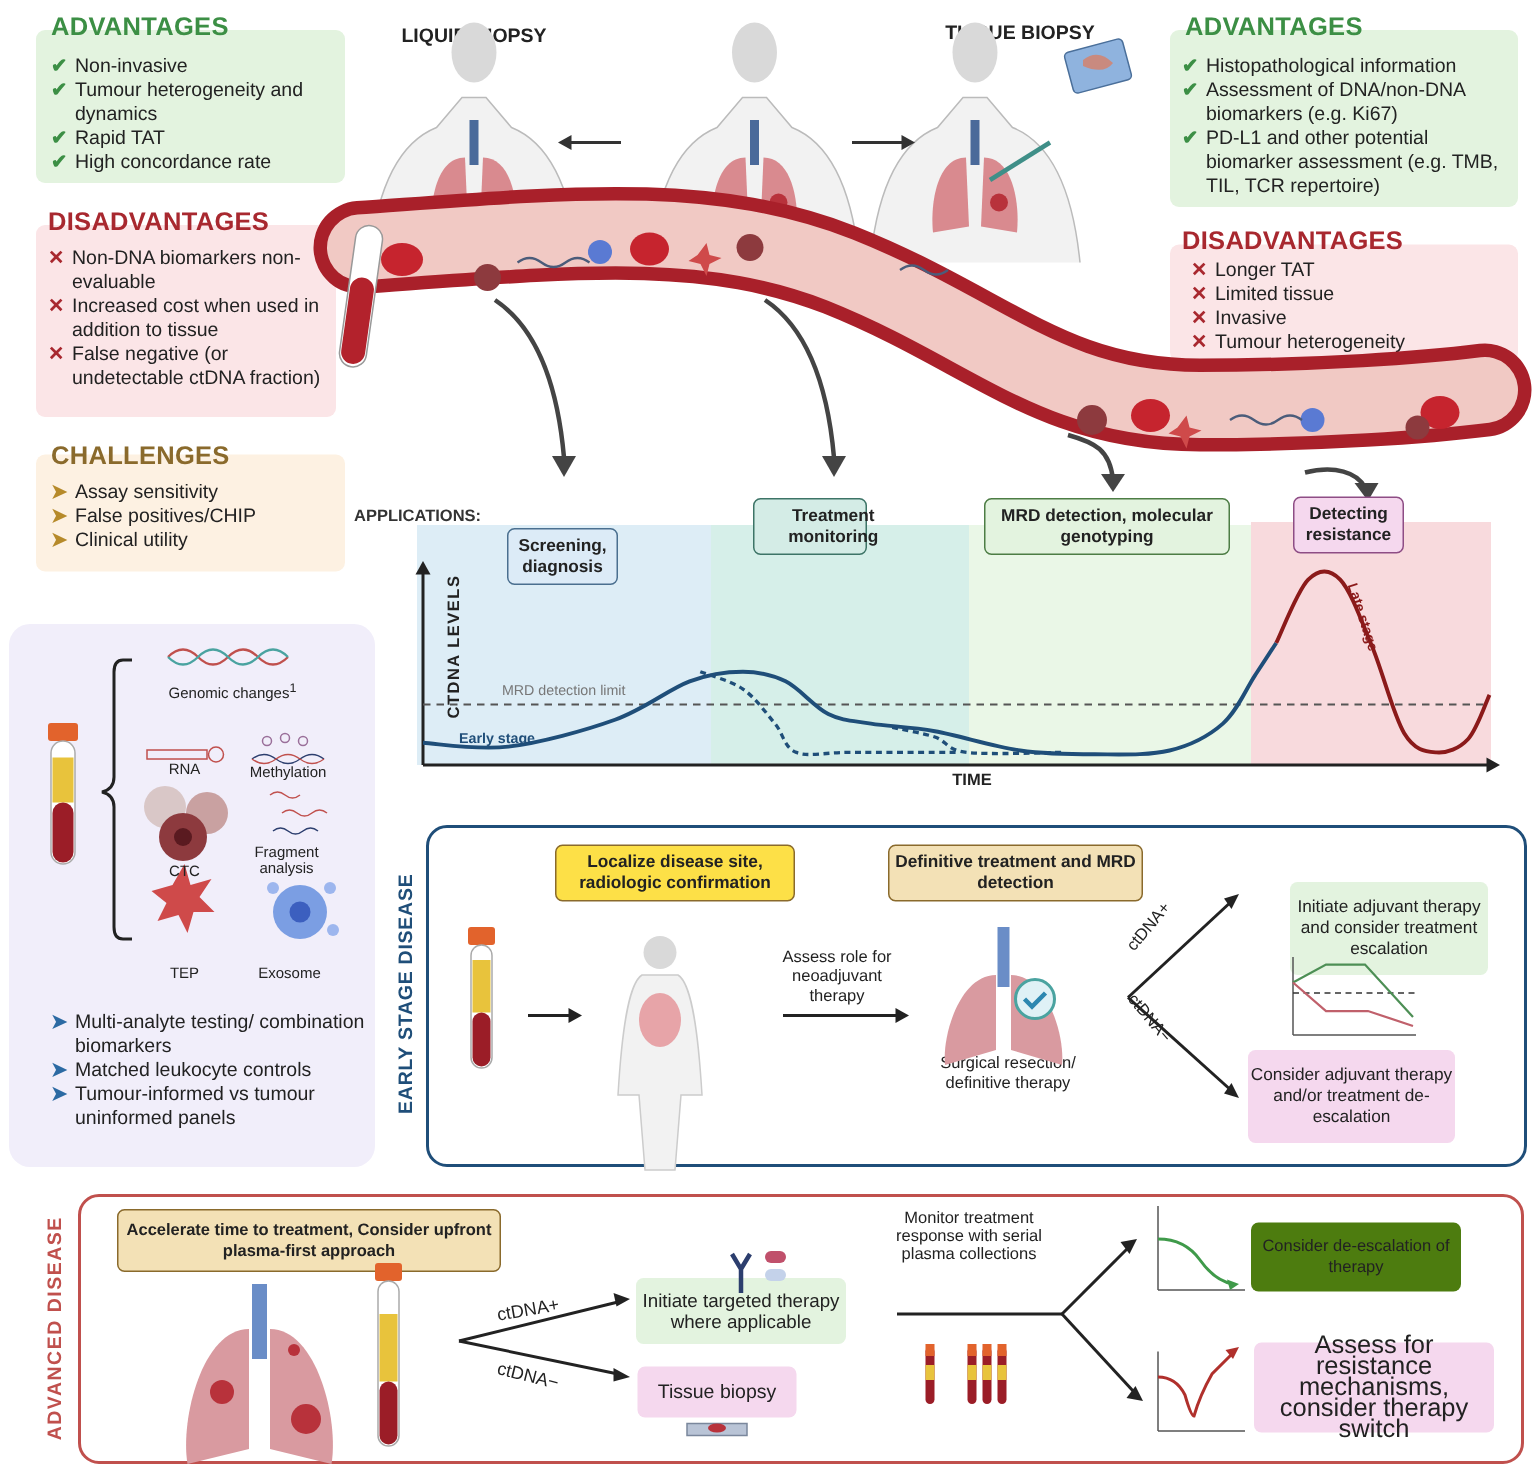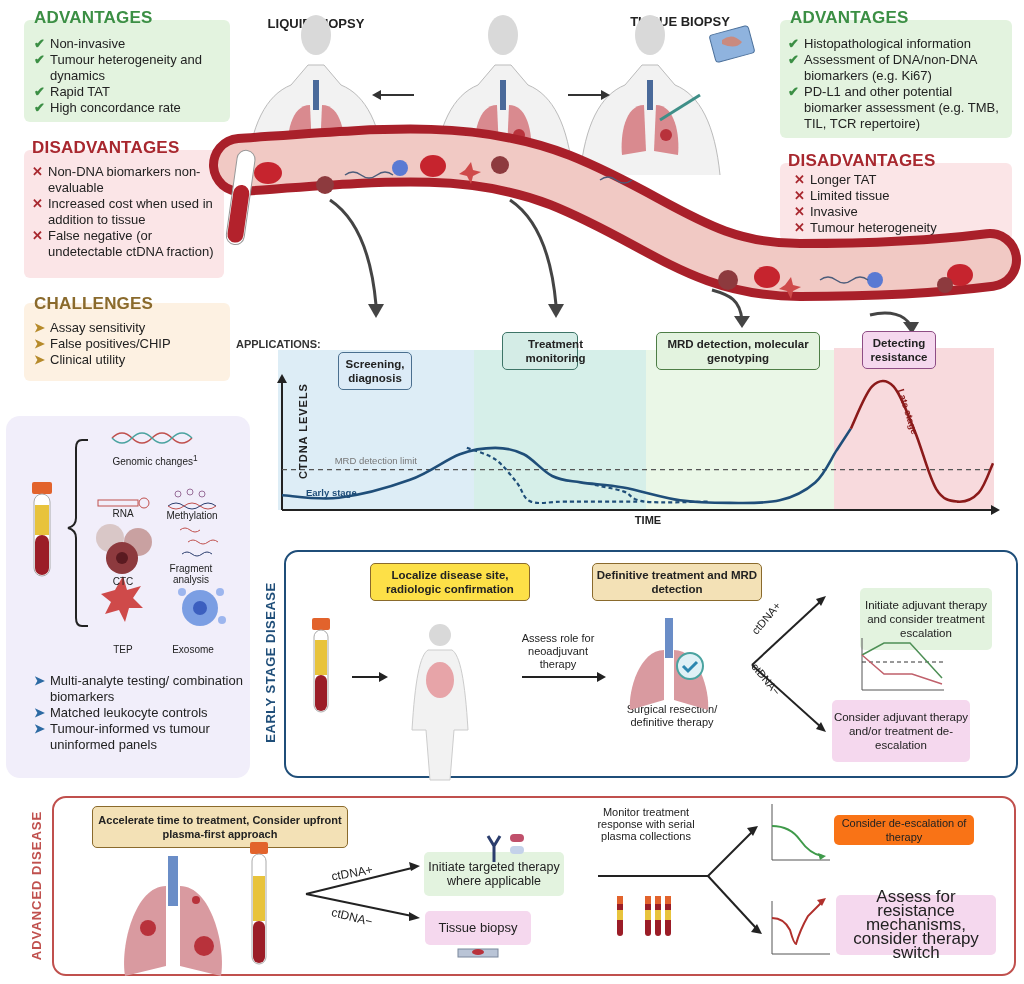--- a/index.html
+++ b/index.html
@@ -353,27 +353,27 @@
       <line x1="862" y1="88" x2="862" y2="140" stroke="#555"></line>
       <line x1="862" y1="140" x2="944" y2="140" stroke="#555"></line>
       <line x1="862" y1="112" x2="944" y2="112" stroke="#333" stroke-dasharray="4,3"></line>
       <path d="M862,105 L884,93 L910,93 L942,128" stroke="#4d8f55" stroke-width="1.5" fill="none"></path>
       <path d="M862,105 L884,124 L912,124 L942,134" stroke="#c0606b" stroke-width="1.5" fill="none"></path>
     </g>
 </svg>
 
 <div class="box" style="left:52px;top:796px;width:964px;height:180px;border:2px solid #c0504d;border-radius:14px;"></div>
 <div class="label" style="left:-44px;top:878px;width:160px;transform:rotate(-90deg);color:#c0504d;font-weight:bold;font-size:13px;letter-spacing:1px;">ADVANCED DISEASE</div>
-<div class="flowbox" style="left:92px;top:806px;width:256px;height:42px;background:#f3e1b6;border:1.5px solid #8a6a2c;font-weight:bold;font-size:11px;">Accelerate time to treatment, Consider upfront plasma-first approach</div>
+<div class="flowbox" style="left:78px;top:806px;width:256px;height:42px;background:#f3e1b6;border:1.5px solid #8a6a2c;font-weight:bold;font-size:11px;">Accelerate time to treatment, Consider upfront plasma-first approach</div>
 <div class="label" style="left:322px;top:866px;width:60px;font-size:12px;transform:rotate(-10deg);">ctDNA+</div>
 <div class="label" style="left:322px;top:910px;width:60px;font-size:12px;transform:rotate(14deg);">ctDNA−</div>
 <div class="flowbox" style="left:424px;top:852px;width:140px;height:44px;background:#e3f3df;font-size:12.5px;">Initiate targeted therapy where applicable</div>
 <div class="flowbox" style="left:425px;top:911px;width:106px;height:34px;background:#f5d8ee;font-size:13px;">Tissue biopsy</div>
 <div class="label" style="left:594px;top:806px;width:104px;font-size:11px;line-height:12px;">Monitor treatment response with serial plasma collections</div>
-<div class="flowbox" style="left:834px;top:815px;width:140px;height:30px;background:#f97316;font-size:11px;">Consider de-escalation of therapy</div>
+<div class="flowbox" style="left:834px;top:815px;width:140px;height:46px;background:#4d7c0f;font-size:11px;">Consider de-escalation of therapy</div>
 <div class="flowbox" style="left:836px;top:895px;width:160px;height:60px;background:#f5d8ee;font-size:17px;">Assess for resistance mechanisms, consider therapy switch</div>
 <svg width="1024" height="190" style="left:0;top:796px;">
   <g>
       <rect x="168" y="60" width="10" height="50" fill="#6a8dc7"></rect>
       <path d="M166,90 C135,90 120,150 125,180 L166,170z" fill="#d99aa0"></path>
       <path d="M180,90 C211,90 226,150 221,180 L180,170z" fill="#d99aa0"></path>
       <circle cx="148" cy="132" r="8" fill="#b8323b"></circle>
       <circle cx="204" cy="150" r="10" fill="#b8323b"></circle>
       <circle cx="196" cy="104" r="4" fill="#b8323b"></circle>
     </g>

